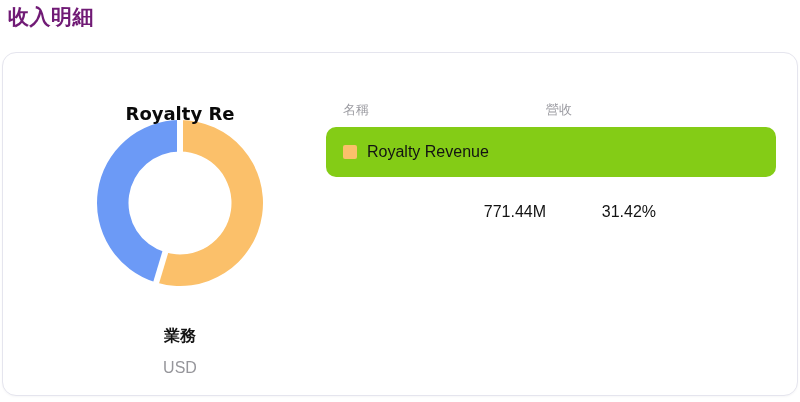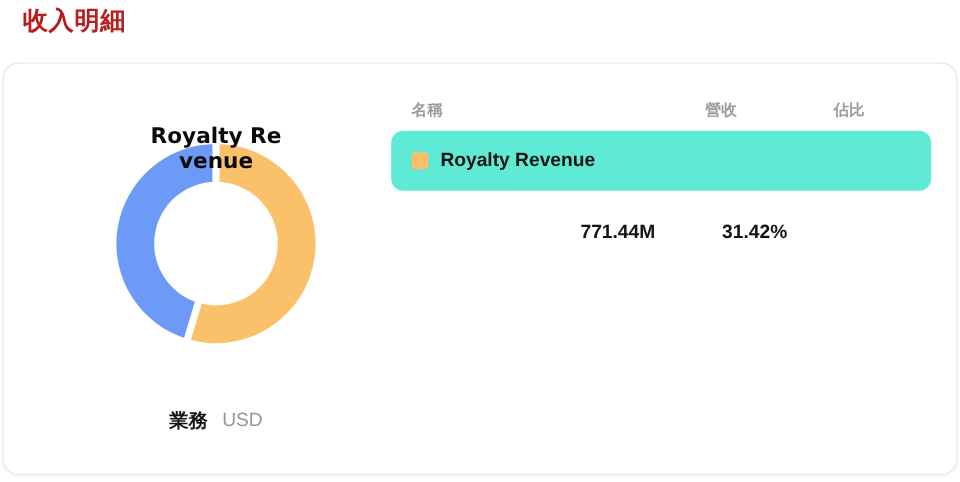--- a/index.html
+++ b/index.html
@@ -3,22 +3,22 @@
 <meta charset="utf-8">
 <style>
   html,body{margin:0;padding:0;}
   body{
     width:800px;height:402px;position:relative;overflow:hidden;
     background:#ffffff;
     font-family:"Liberation Sans","DejaVu Sans",sans-serif;
     color:#111111;
   }
   .page-title{
-    position:absolute;left:19px;top:3px;
-    font-size:21px;font-weight:700;color:#b91c1c;
+    position:absolute;left:8px;top:3px;
+    font-size:21px;font-weight:700;color:#701a75;
     letter-spacing:0.5px;
   }
   .card{
     position:absolute;left:2px;top:52px;width:794px;height:342px;
     background:#fff;border:1px solid #e5e5ee;border-radius:14px;
     box-shadow:0 1px 2px rgba(40,40,80,0.04);
   }
   
   .chart-wrap{
     position:absolute;left:77px;top:50px;width:200px;height:200px;
@@ -26,41 +26,41 @@
   .chart-wrap svg{position:absolute;left:0;top:0;}
   .chart-center{
     position:absolute;left:0;top:0;width:200px;height:200px;
     display:flex;flex-direction:column;align-items:center;justify-content:flex-start;
     text-align:center;pointer-events:none;
     font-family:"DejaVu Sans","Liberation Sans",sans-serif;
     font-weight:700;font-size:18px;line-height:21px;color:#0a0a0a;
   }
   .chart-caption{
     position:absolute;left:77px;top:286px;width:200px;height:24px;
-    display:flex;align-items:center;justify-content:center;gap:12px;
+    display:flex;align-items:center;justify-content:center;gap:12px;flex-direction:column;
   }
   .chart-caption .cap-bold{font-size:16px;font-weight:700;color:#151515;}
   .chart-caption .cap-sub{font-size:16px;color:#96969b;}
   
   .legend{
-    position:absolute;left:323px;top:30px;width:450px;font-weight:bold;
+    position:absolute;left:323px;top:48px;width:450px;
   }
   .legend-header{
     display:grid;grid-template-columns:203px 110px 103px;
     padding:0 17px;height:18px;align-items:center;
     font-size:13px;color:#9b9ba1;margin-bottom:8px;
   }
-  .legend-header .col-right{text-align:center;}
+  .legend-header .col-right{text-align:left;}
   .legend-row{
     display:grid;grid-template-columns:203px 110px 103px;
     padding:0 17px;min-height:50px;align-items:center;
     font-size:16px;color:#131313;border-radius:10px;
     margin-bottom:10px;
   }
-  .legend-row.row--highlight{background:#5eead4;}
+  .legend-row.row--highlight{background:#84cc16;}
   .name-cell{display:flex;align-items:center;gap:10px;}
   .swatch{
     width:14px;height:14px;border-radius:2px;flex:0 0 14px;
     background:#ccc;
   }
   .name-text{line-height:18px;word-wrap:break-word;min-width:0;}
   .num-cell{text-align:right;white-space:nowrap;}
 </style>
 </head>
 <body>
@@ -71,34 +71,32 @@
 
   <div class="chart-wrap">
     <svg id="donut-svg" width="200" height="200" viewBox="0 0 200 200">
         <path d="M100.00 17.00 A83 83 0 1 1 76.19 179.51 L85.23 149.34 A51.5 51.5 0 1 0 100.00 48.50 Z" fill="#FBC06A"></path>
         <path d="M76.19 179.51 A83 83 0 0 1 100.00 17.00 L100.00 48.50 A51.5 51.5 0 0 0 85.23 149.34 Z" fill="#6C9AF6"></path>
         <line x1="100.00" y1="56.00" x2="100.00" y2="4.00" stroke="#ffffff" stroke-width="6"></line>
         <line x1="87.38" y1="142.15" x2="72.46" y2="191.97" stroke="#ffffff" stroke-width="6"></line>
       </svg>
     <div class="chart-center">
       <div>Royalty Re</div>
-      <div>venue</div>
     </div>
   </div>
 
   <div class="chart-caption">
     <span class="cap-bold">業務</span>
     <span class="cap-sub">USD</span>
   </div>
 
   <div class="legend">
     <div class="legend-header">
       <div>名稱</div>
       <div class="col-right">營收</div>
-      <div class="col-right">佔比</div>
     </div>
 
     <div class="legend-row row--highlight">
       <div class="name-cell">
         <span class="swatch" style="background: rgb(251, 192, 106);"></span>
         <span class="name-text">Royalty Revenue</span>
       </div>
     </div>
 
     <div class="legend-row">

